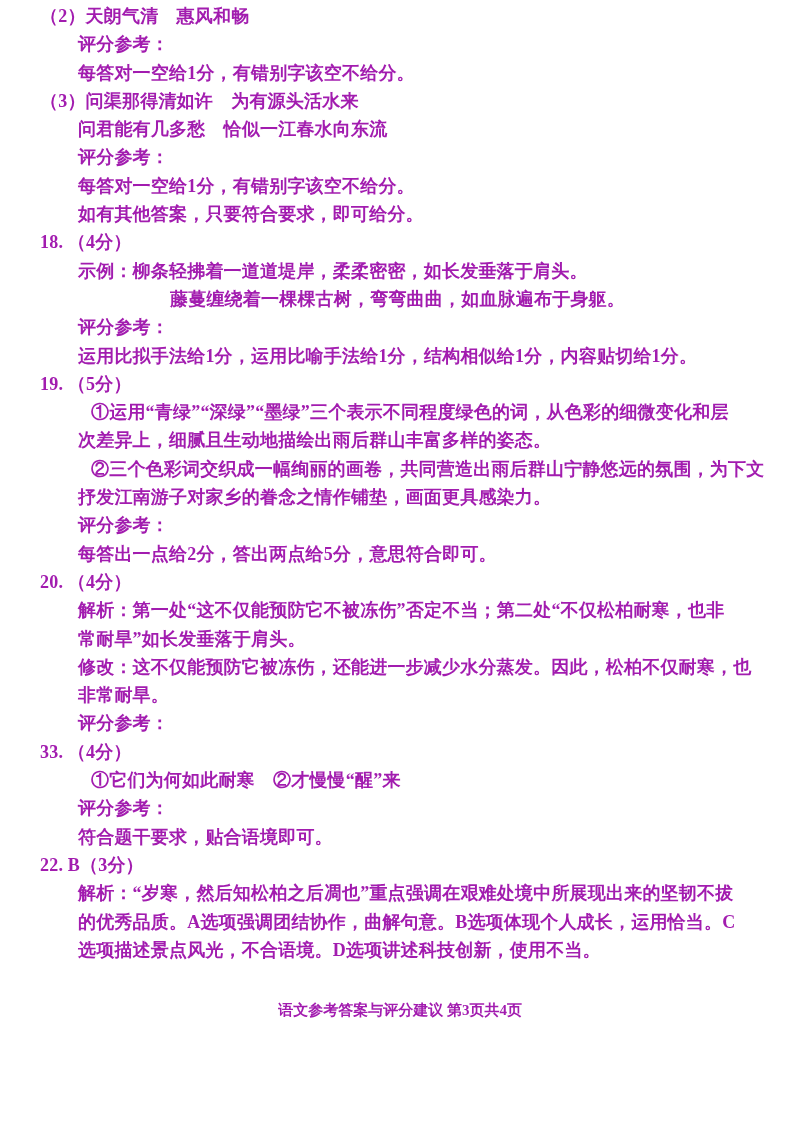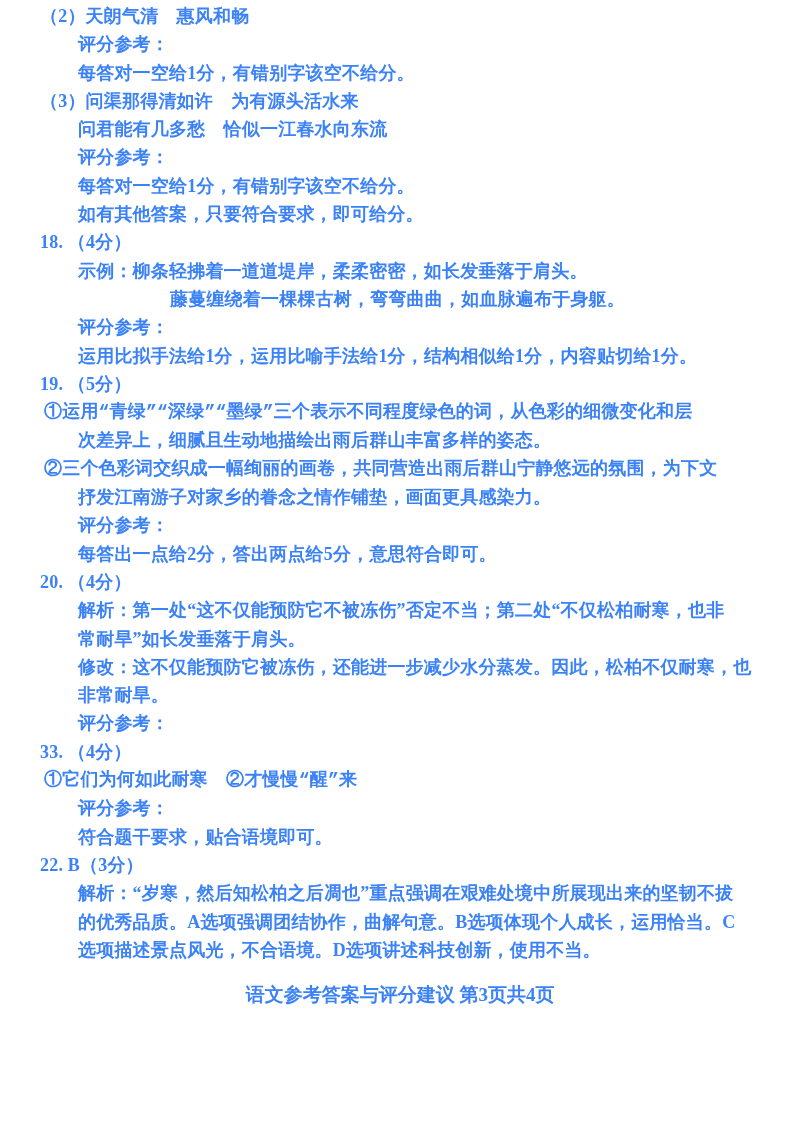--- a/index.html
+++ b/index.html
@@ -9,41 +9,41 @@
   }
   .page {
     position: relative;
     width: 800px;
     height: 1133px;
     margin: 0 auto;
     background: #ffffff;
     overflow: hidden;
     font-family: "Liberation Serif", "DejaVu Serif", serif;
     font-weight: 700;
-    color: #3b82f6;
+    color: #a21caf;
   }
   .content {
     padding-top: 2px;
   }
   .ln {
     height: 28.3px;
     line-height: 28.3px;
     font-size: 18px;
     white-space: nowrap;
     letter-spacing: 0.2px;
   }
   
   .i0 { padding-left: 40px; }   
   .i1 { padding-left: 78px; }   
-  .ic { padding-left: 44px; font-family: Liberation Mono, monospace; }   
+  .ic { padding-left: 91px; }   
   .i2 { padding-left: 142px; margin-left: 28px; }  
   .footer {
-    margin-top: 17px;
+    margin-top: 32px;
     text-align: center;
-    font-size: 19px;
+    font-size: 15px;
     line-height: 28px;
     height: 28px;
     white-space: nowrap;
   }
 </style>
 </head>
 <body>
 
 <div class="page">
   <div class="content">

